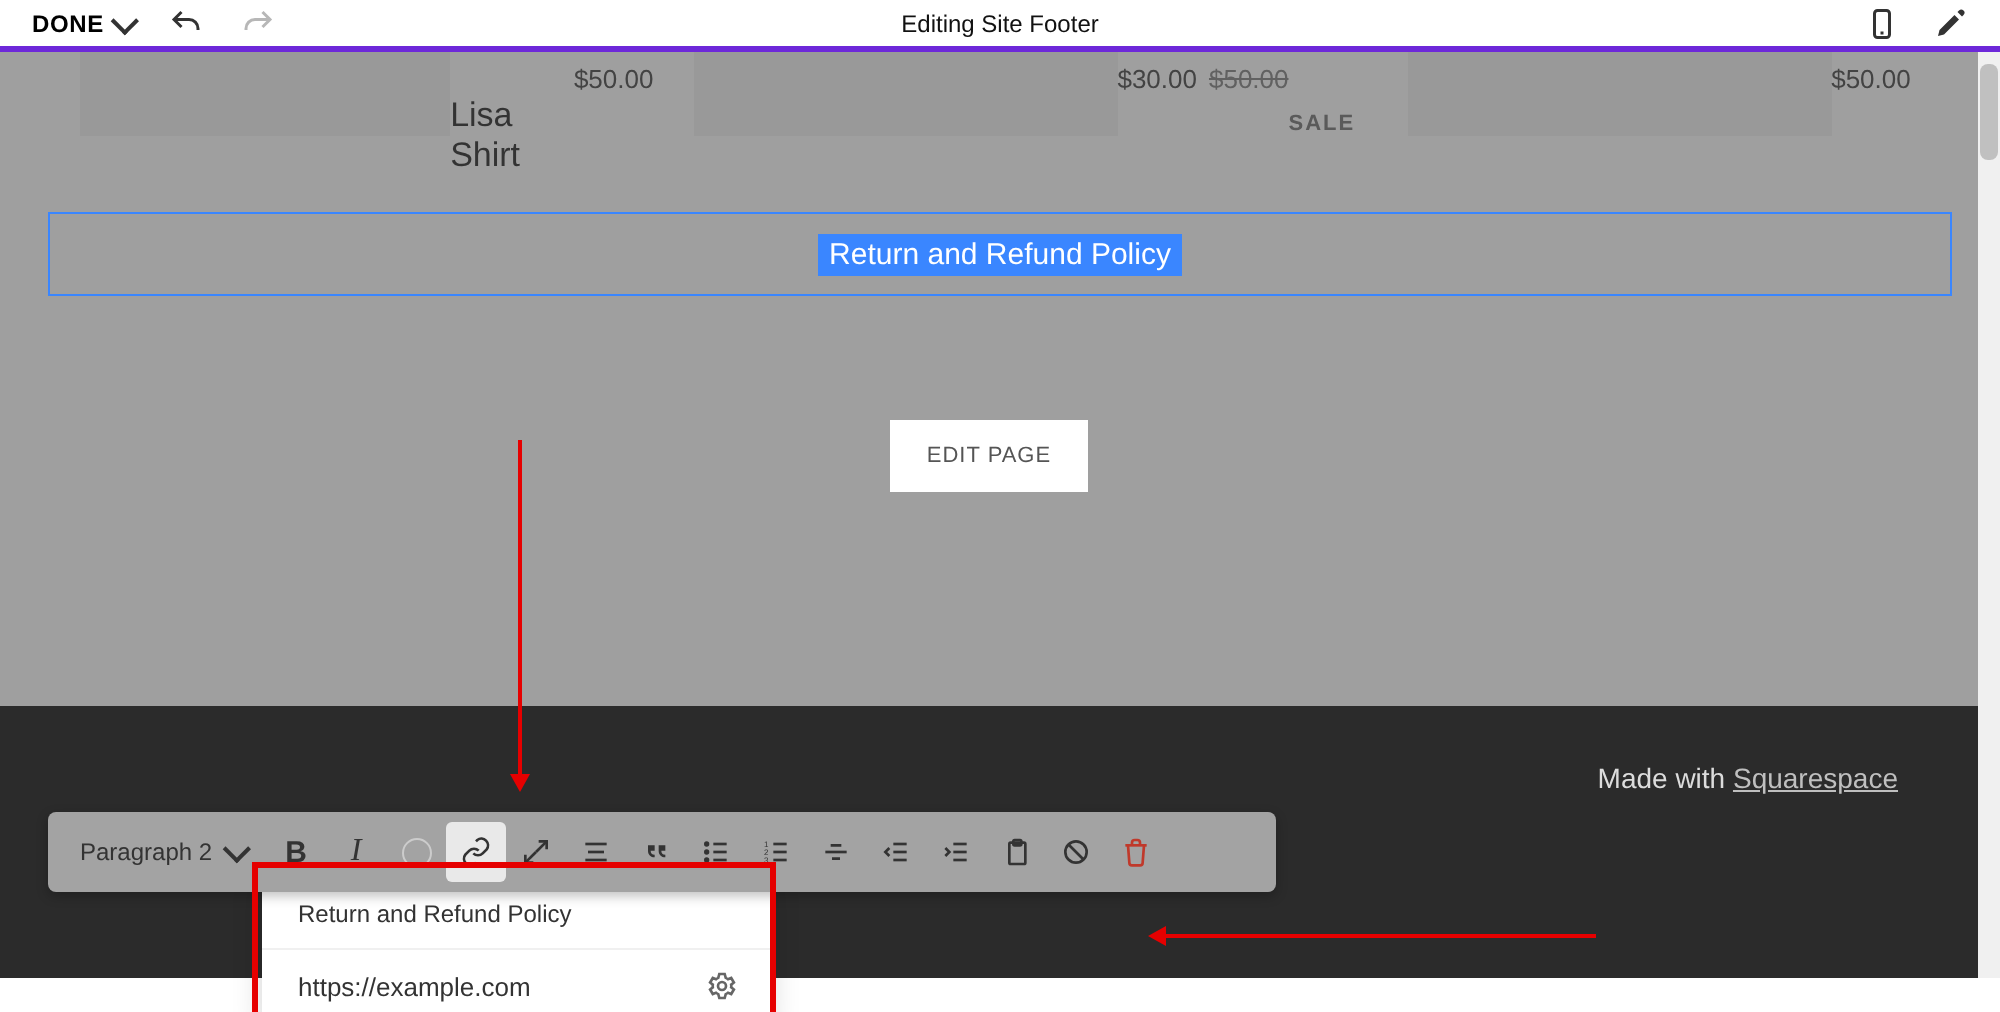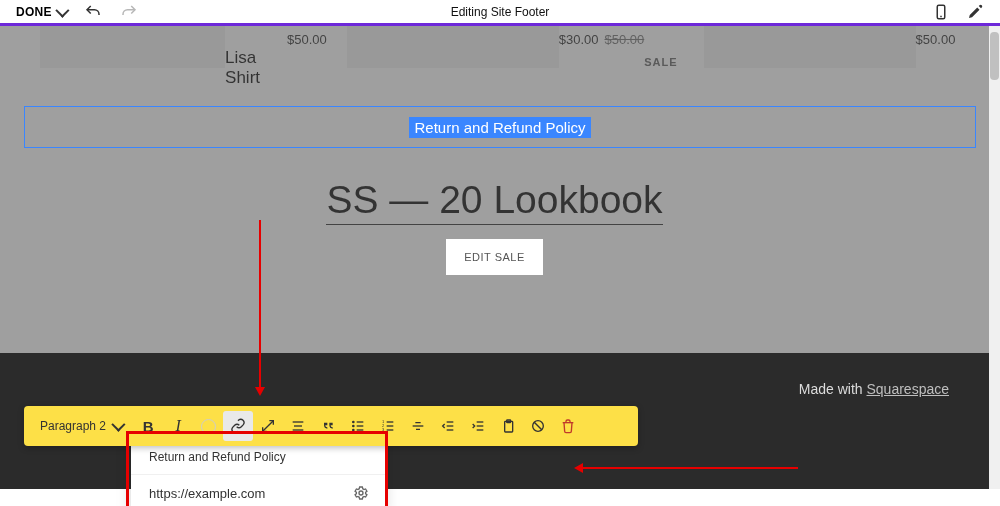--- a/index.html
+++ b/index.html
@@ -47,21 +47,21 @@
     .text-block-border {
       position: absolute; left: 24px; right: 24px; top: 80px; height: 42px;
       border: 1px solid #3a86ff; z-index: 22; display: flex; align-items: center; justify-content: center;
     }
     .linked-text {
       background: #3a86ff; color: #fff; font-size: 15px; padding: 2px 6px; position: relative; z-index: 23;
     }
 
     .toolbar {
       position: absolute; left: 24px; top: 380px; z-index: 25; width: 614px; height: 40px;
-      background: #fde047; border-radius: 4px; box-shadow: 0 2px 6px rgba(0,0,0,.25);
+      background: #a3a3a3; border-radius: 4px; box-shadow: 0 2px 6px rgba(0,0,0,.25);
       display: flex; align-items: center; padding: 0 6px; gap: 0;
     }
     .tb-sel { display: flex; align-items: center; gap: 6px; padding: 0 10px; font-size: 12px; color: #333; height: 100%; cursor: pointer; }
     .tb-sep { width: 1px; height: 24px; background: transparent; }
     .tb-btn { width: 30px; height: 30px; display: flex; align-items: center; justify-content: center; color: #333; cursor: pointer; border-radius: 3px; }
     .tb-btn.active { background: #e9e9e9; }
     .tb-btn.danger { color: #c0392b; }
     .tb-btn.muted { color: #bbb; }
     .tb-btn svg { width: 16px; height: 16px; }
     .bold-glyph { font-weight: 800; font-size: 15px; }
@@ -151,22 +151,22 @@
         </div>
         <div class="sale-badge">SALE</div>
       </div>
       <div class="product">
         <div class="product-img"></div>
         <div class="product-price">$50.00</div>
       </div>
     </div>
 
     <div class="heading-area">
-      <div class="heading">SS — 20 Lookbook</div><br>
-      <div class="edit-page-btn">EDIT SALE</div>
+      <br>
+      <div class="edit-page-btn">EDIT PAGE</div>
     </div>
 
     <div class="footer-area">
       <div class="made-with">
         <span>Made with </span><span class="sq">Squarespace</span>
       </div>
     </div>
   </div>
 
   <div class="overlay"></div>

